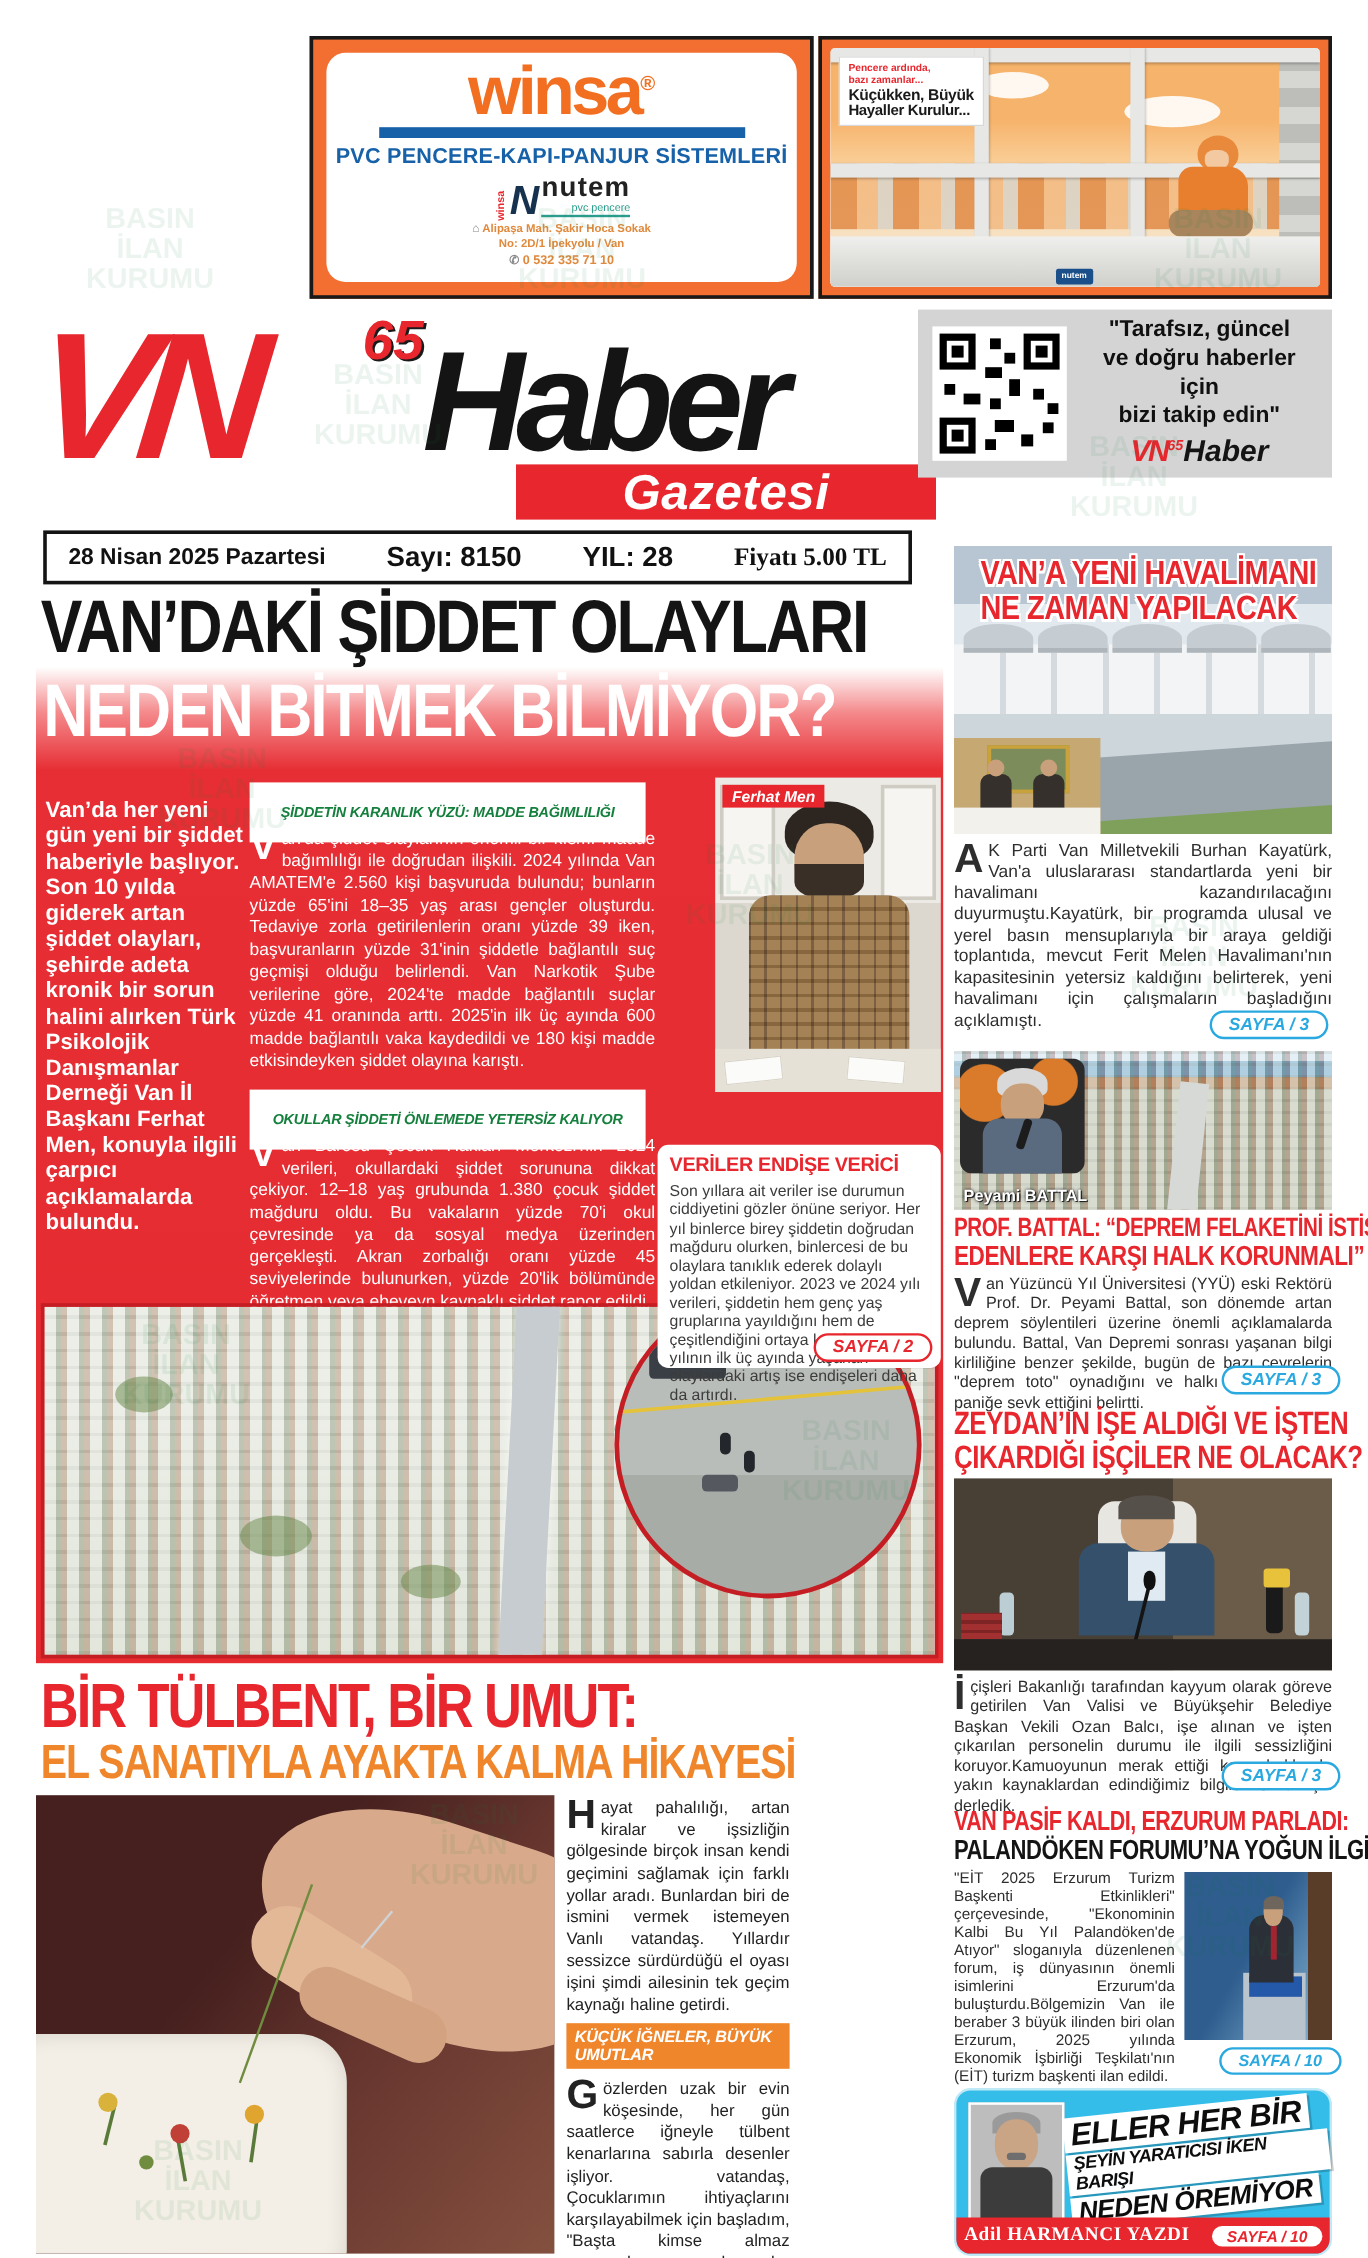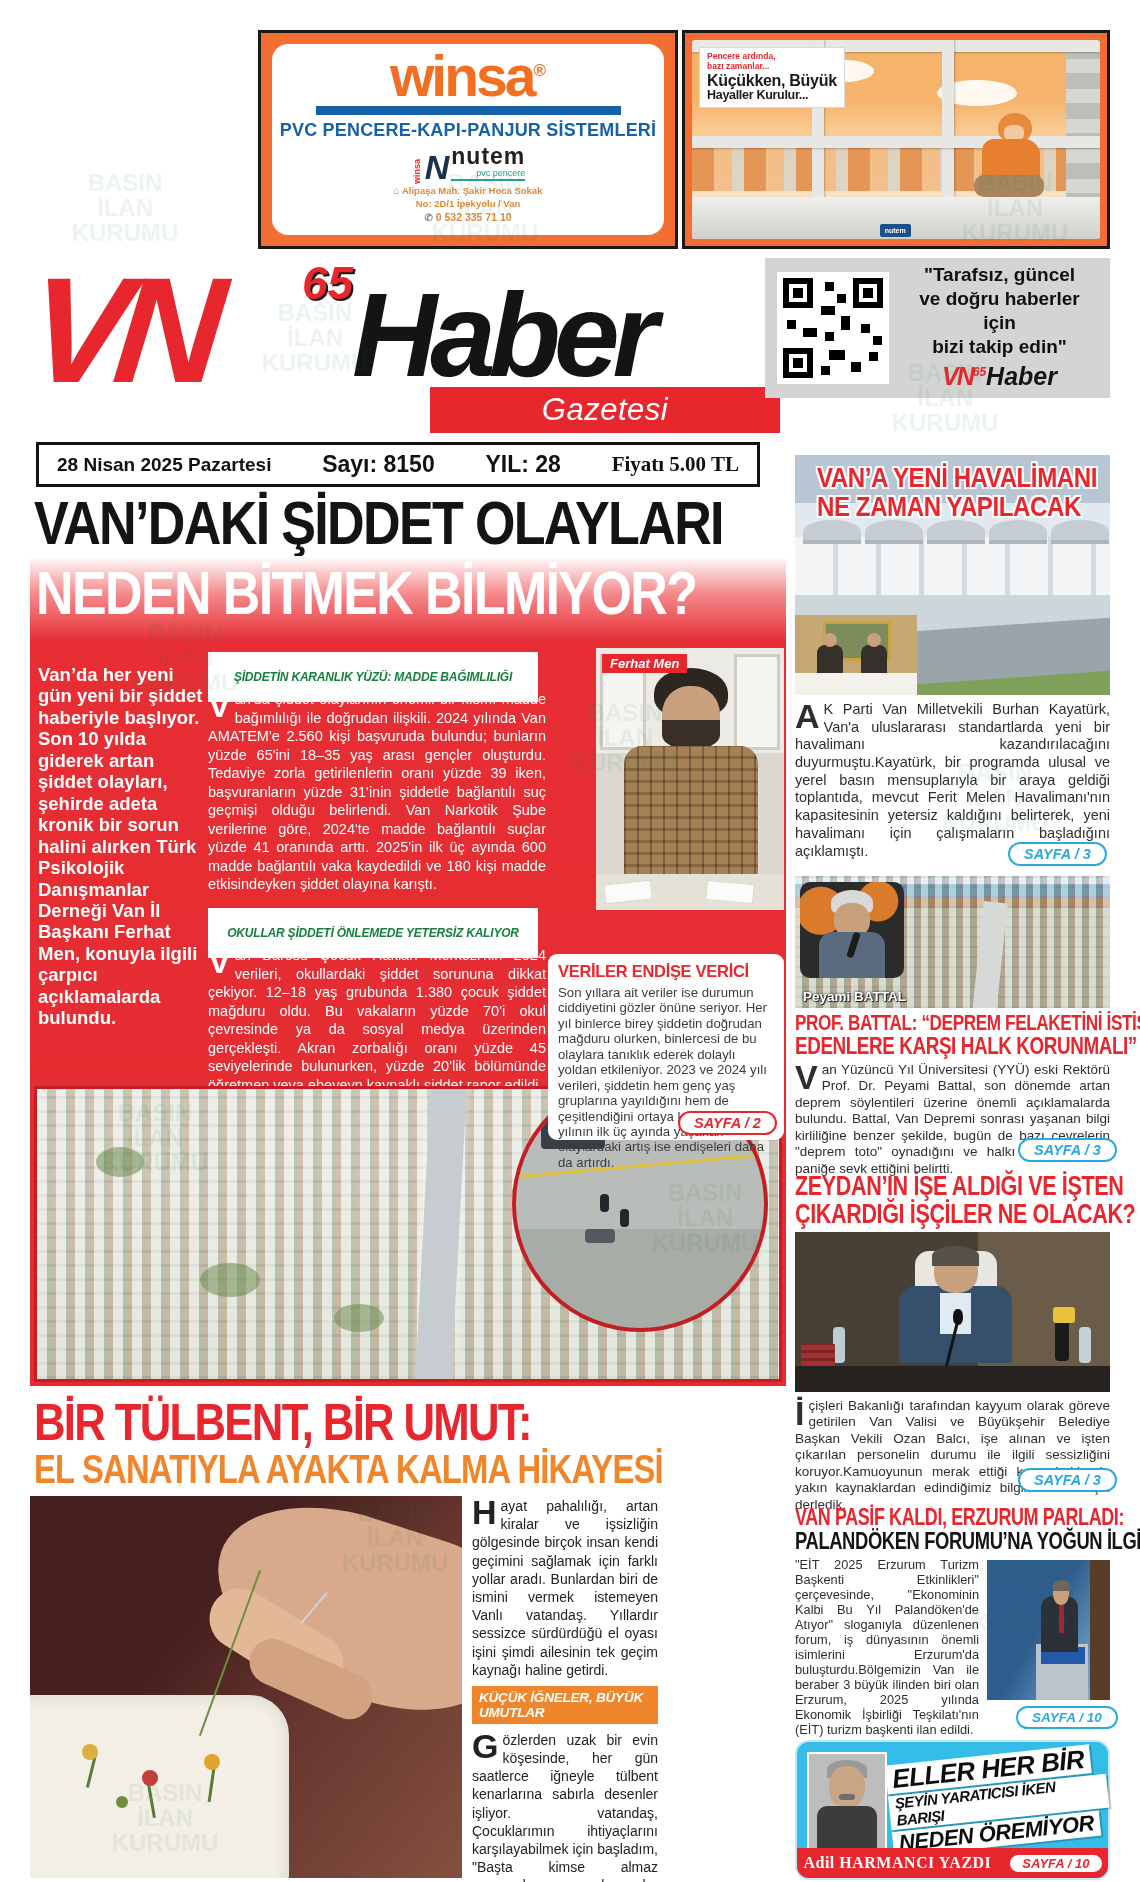--- a/index.html
+++ b/index.html
@@ -56,21 +56,21 @@
   .boyart .wall{position:absolute;top:0;bottom:0;right:0;width:34px;background:repeating-linear-gradient(0deg,#bdbdb9 0 16px,#d6d6d2 16px 30px);}
   .boy{position:absolute;right:52px;bottom:34px;width:74px;height:92px;}
   .boy .head{position:absolute;top:0;left:24px;width:34px;height:30px;background:#e8893c;border-radius:50% 50% 45% 45%;}
   .boy .face{position:absolute;top:12px;left:30px;width:20px;height:16px;background:#f2c9a0;border-radius:40%;}
   .boy .body{position:absolute;top:26px;left:8px;width:58px;height:44px;background:#e87f2e;border-radius:12px 16px 8px 8px;}
   .boy .legs{position:absolute;top:62px;left:0;width:70px;height:22px;background:#a8855c;border-radius:10px;}
   
   .vn-big{font-style:italic;font-weight:900;color:#e8262d;font-size:150px;line-height:.8;letter-spacing:-14px;}
   .sixtyfive{font-style:italic;font-weight:900;color:#e8262d;font-size:46px;text-shadow:2px 2px 0 #1a1a1a;}
   .haber-big{font-style:italic;font-weight:900;color:#141414;font-size:118px;line-height:.8;letter-spacing:-7px;}
-  .gazetesi{background:#e8262d;color:#fff;font-style:italic;font-weight:400;font-size:31px;
+  .gazetesi{background:#e8262d;color:#fff;font-style:italic;font-weight:700;font-size:41px;
       display:flex;align-items:center;justify-content:center;letter-spacing:.5px;}
   .qrbox{background:#d4d4d4;display:flex;align-items:center;padding:0 12px;box-sizing:border-box;gap:12px;}
   .qr{position:relative;width:112px;height:112px;background:#fff;flex:none;}
   .qr .f{position:absolute;width:18px;height:18px;border:6px solid #000;}
   .qr .f i{display:block;width:10px;height:10px;background:#000;margin:4px;}
   .qr .m{position:absolute;background:#000;}
   .qr-text{font-weight:800;font-size:19px;line-height:1.25;text-align:center;color:#101010;flex:1;}
   .qr-logo{font-style:italic;font-weight:900;font-size:25px;margin-top:3px;}
   .qr-logo .v{color:#e8262d;letter-spacing:-2px;}
   .qr-logo .s{color:#e8262d;font-size:12px;}
@@ -254,21 +254,21 @@
             <div class="face"></div>
             <div class="body"></div>
             <div class="legs"></div>
         </div>
         <div class="sill"></div>
         <div class="mini-brand" style="left:46%;bottom:2px;">nutem</div>
       </div>
       <div class="ad-tag">
         <div class="r">Pencere ardında,</div>
         <div class="r">bazı zamanlar...</div>
-        <div class="b" style="font-size:16px;">Küçükken, Büyük</div>
+        <div class="b" style="font-size:13px;">Küçükken, Büyük</div>
         <div class="b" style="font-size:12.5px;">Hayaller Kurulur...</div>
       </div>
     </div>
   </div>
 
   <div class="abs" style="left:30px;top:256px;width:730px;height:180px;">
     <div class="abs vn-big nowrap" style="left:0;top:14px;transform:skewX(-6deg);">VN</div>
     <div class="abs sixtyfive" style="left:272px;top:0;">65</div>
     <div class="abs haber-big nowrap" style="left:322px;top:32px;">Haber</div>
     <div class="abs gazetesi" style="left:400px;top:131px;width:350px;height:46px;">Gazetesi</div>

